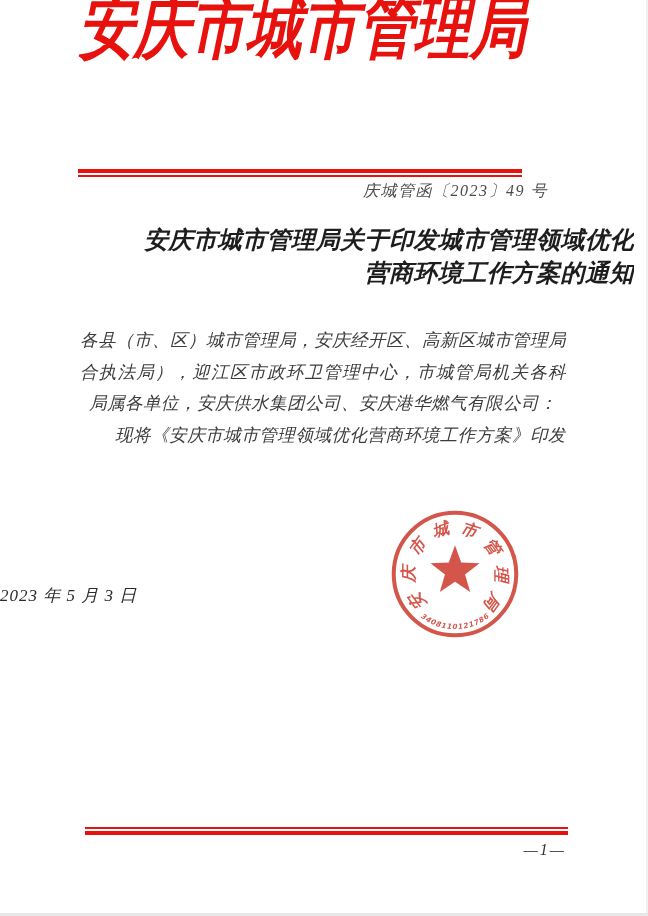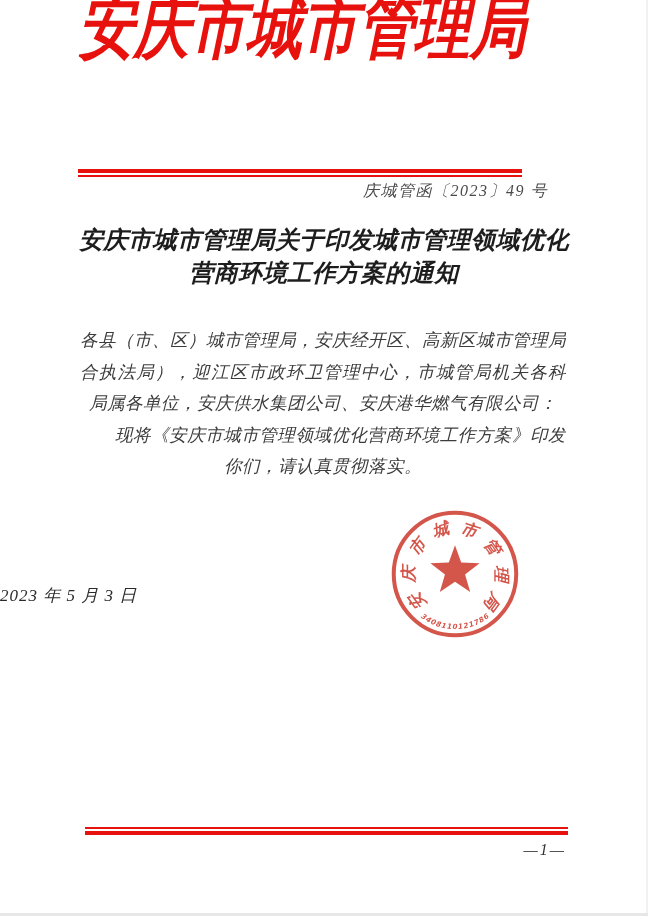--- a/index.html
+++ b/index.html
@@ -39,21 +39,21 @@
     position:absolute;left:0;top:181px;width:520px;
     text-align:right;color:var(--muted);
     font-size:16px;letter-spacing:1.5px;white-space:nowrap;margin-left:28px;
   }
 
   .notice-title{
     position:absolute;left:14px;top:224px;width:620px;
     text-align:center;color:var(--ink);
     font-size:24px;font-weight:bold;line-height:33px;letter-spacing:0.5px;
   }
-  .notice-title .tline{height:33px;overflow:hidden;}
+  .notice-title .tline{height:33px;overflow:hidden;text-align:right;}
 
   .doc-body{
     position:absolute;left:80px;top:325px;width:486px;
     color:var(--body-ink);font-size:17.5px;line-height:31.5px;
     letter-spacing:0.5px;
   }
   .doc-body .line{height:31.5px;overflow:hidden;}
   .doc-body .just{text-align:justify;text-align-last:justify;}
   .doc-body .nat{text-align:center;}
   .doc-body .indent{text-indent:35px;}
@@ -106,21 +106,20 @@
   <div class="notice-title">
     <div class="tline">安庆市城市管理局关于印发城市管理领域优化</div>
     <div class="tline">营商环境工作方案的通知</div>
   </div>
 
   <div class="doc-body">
     <div class="line just">各县（市、区）城市管理局，安庆经开区、高新区城市管理局（综</div>
     <div class="line just">合执法局），迎江区市政环卫管理中心，市城管局机关各科室、</div>
     <div class="line nat">局属各单位，安庆供水集团公司、安庆港华燃气有限公司：</div>
     <div class="line just indent">现将《安庆市城市管理领域优化营商环境工作方案》印发给</div>
-    <div class="line nat">你们，请认真贯彻落实。</div>
   </div>
 
   <div class="issue-date">2023 年 5 月 3 日</div>
 
   <div class="seal">
     <svg viewBox="0 0 140 140" width="134" height="134" opacity="0.87">
       <circle cx="70" cy="70" r="64" fill="none" stroke="var(--seal)" stroke-width="4.2"></circle>
       <polygon points="70,40 76.5,58.1 95.7,58.7 80.5,70.4 85.9,88.8 70,78 54.1,88.8 59.5,70.4 44.3,58.7 63.5,58.1" fill="var(--seal)"></polygon>
       <g id="seal-arc-chars" class="seal-arc">
           <text x="31.167184270002522" y="98.2136921100387" transform="rotate(-126 31.167184270002522 98.2136921100387)">安</text>

